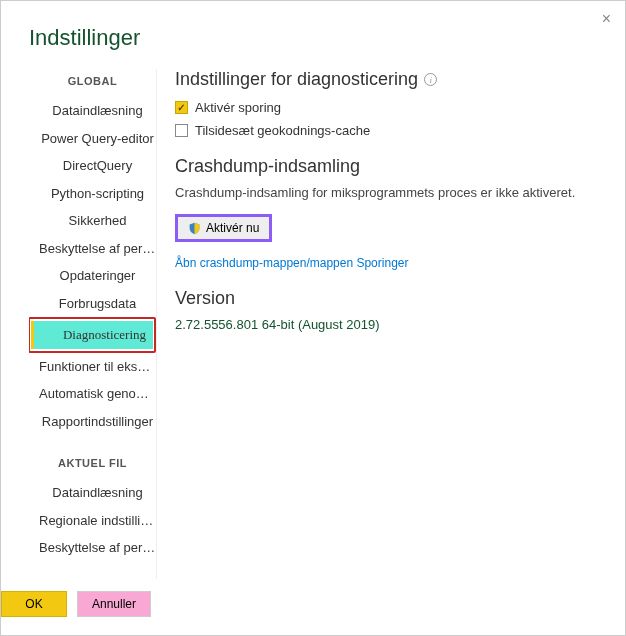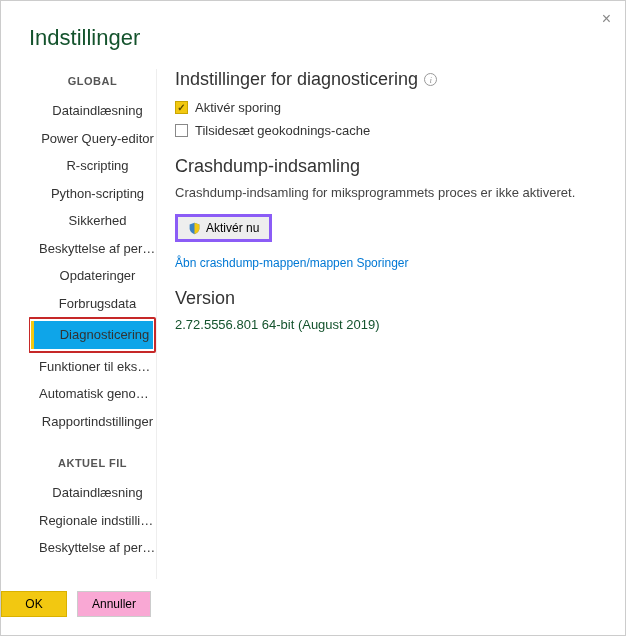--- a/index.html
+++ b/index.html
@@ -69,23 +69,24 @@
       color: #333;
       padding: 4px 0 4px 8px;
       margin-left: 2px;
       cursor: pointer;
       white-space: nowrap;
       overflow: hidden;
       text-overflow: ellipsis;
       line-height: 1.5;
     }
     .nav-item.selected {
-      background: #0ea5e9;
+      background: #5eead4;
       border-left: 3px solid #f2c811;
       padding-left: 22px;
+      font-family: Liberation Serif, serif;
     }
     .highlight-box {
       border: 2px solid #c62828;
       padding: 2px 1px;
       margin-left: -1px;
       border-radius: 2px;
     }
     .highlight-box .nav-item {
       margin-left: 0;
     }
@@ -198,21 +199,21 @@
 <div class="dialog">
   <button class="close-btn">×</button>
   <div class="dialog-title">Indstillinger</div>
 
   <div class="content">
     <div class="sidebar">
       <div class="section-header">GLOBAL</div>
 
       <div class="nav-item">Dataindlæsning</div>
       <div class="nav-item">Power Query-editor</div>
-      <div class="nav-item">R-scripting</div>
+      <div class="nav-item">DirectQuery</div>
       <div class="nav-item">Python-scripting</div>
       <div class="nav-item">Sikkerhed</div>
       <div class="nav-item">Beskyttelse af pers…</div>
       <div class="nav-item">Opdateringer</div>
       <div class="nav-item">Forbrugsdata</div>
       <div class="highlight-box">
         <div class="nav-item selected">Diagnosticering</div>
       </div>
       <div class="nav-item">Funktioner til ekse…</div>
       <div class="nav-item">Automatisk genop…</div>

